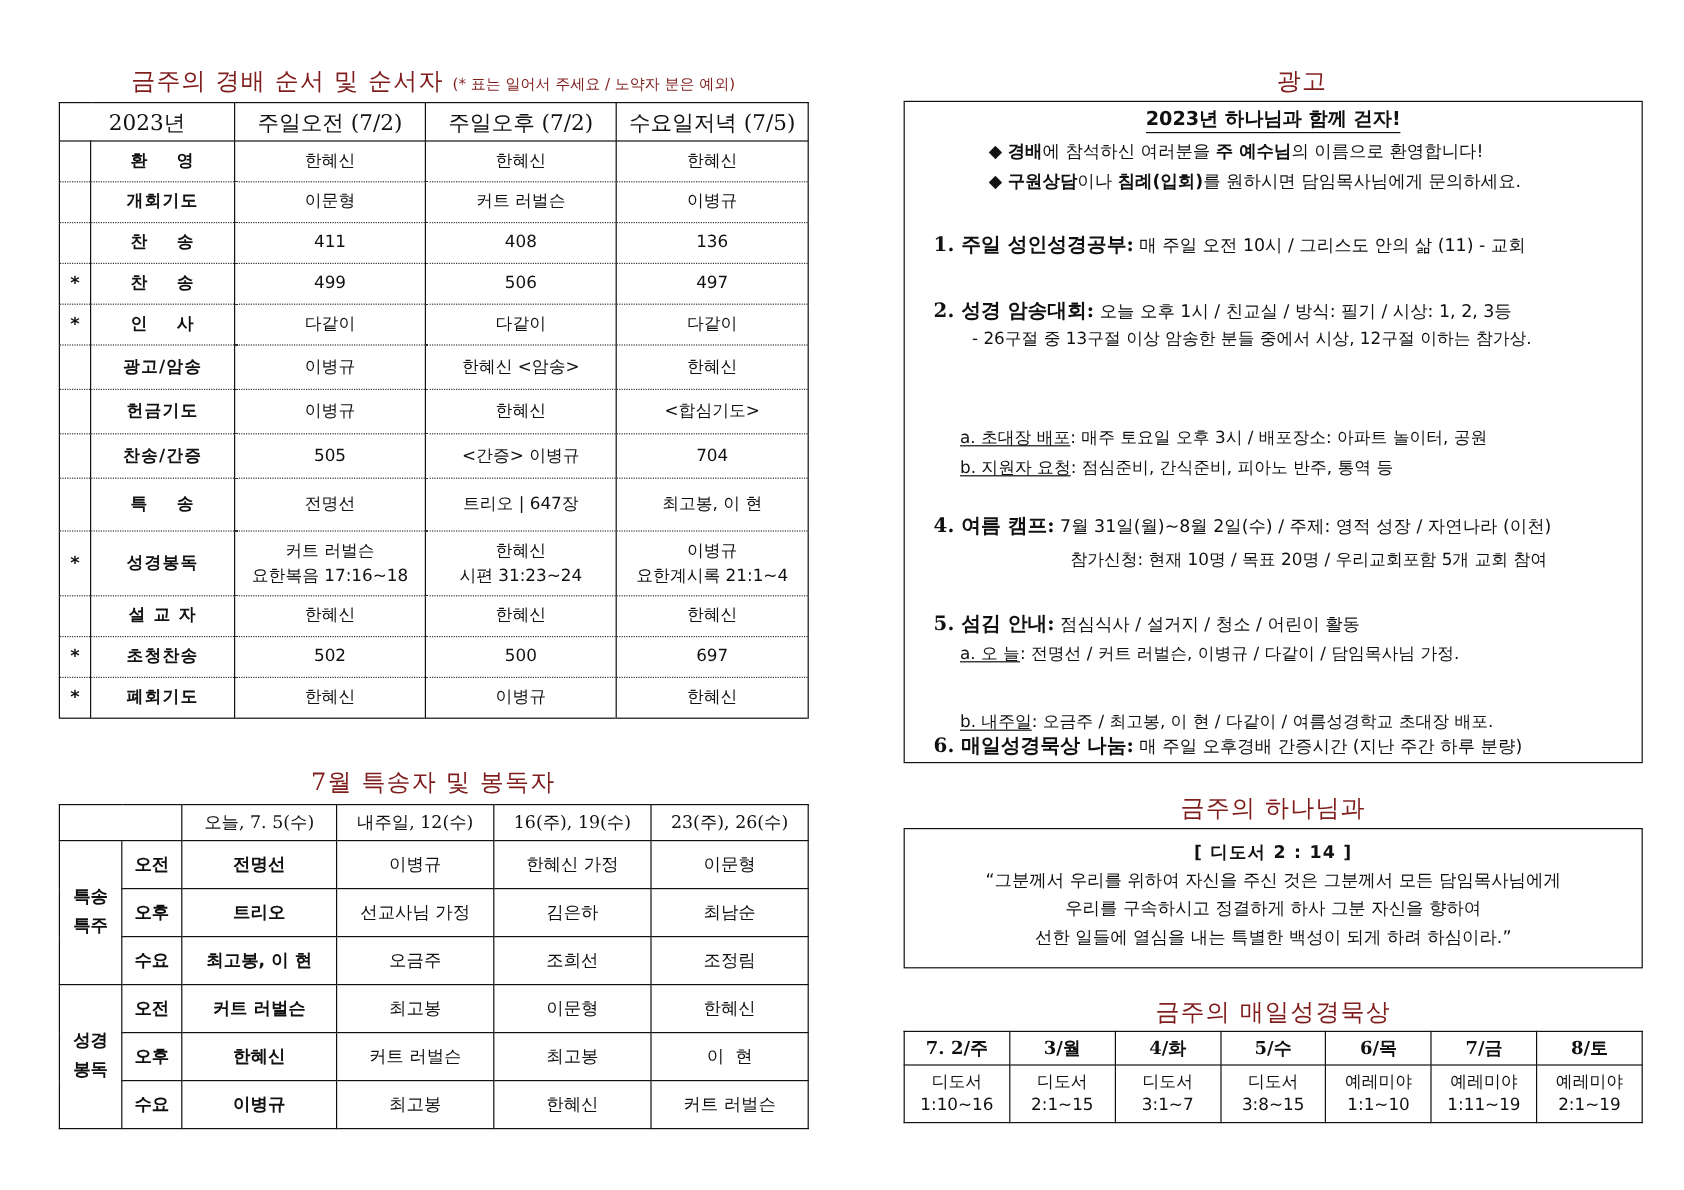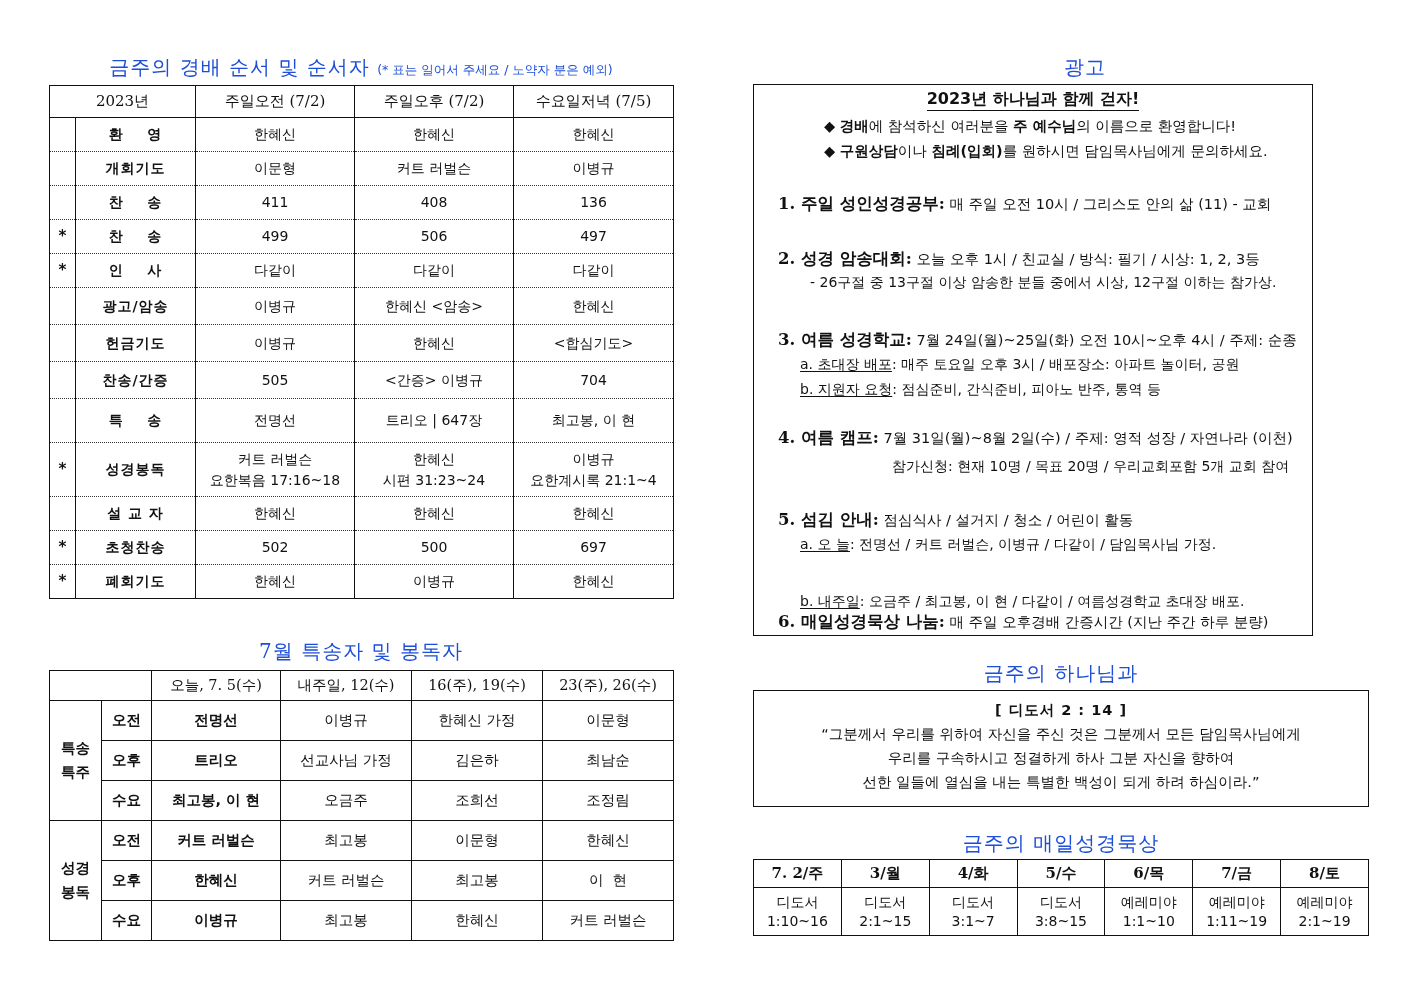--- a/index.html
+++ b/index.html
@@ -1,42 +1,42 @@
 <!DOCTYPE html>
 <html><head>
 <meta charset="utf-8">
 <style>
   * { box-sizing: border-box; margin: 0; padding: 0; }
   html, body { width: 1403px; height: 992px; background: #ffffff; overflow: hidden; }
   body { position: relative; font-family: "DejaVu Sans", "Liberation Sans", sans-serif; color: #111; }
 
   
-  .sec-title { position: absolute; text-align: center; font-family: "DejaVu Serif", "Liberation Serif", serif; font-size: 20px; letter-spacing: 1px; color: #1d4ed8; }
+  .sec-title { position: absolute; text-align: center; font-family: "DejaVu Serif", "Liberation Serif", serif; font-size: 20px; letter-spacing: 1px; color: #7f1d1d; }
   .sec-title small { font-family: "DejaVu Sans", sans-serif; font-size: 12.5px; letter-spacing: 0; }
 
   
   table { border-collapse: collapse; table-layout: fixed; }
   #order-table { position: absolute; left: 49px; top: 85px; width: 624px; border: 1.5px solid #111; font-size: 14px; }
-  #order-table th { font-family: "DejaVu Serif", "Liberation Serif", serif; font-weight: normal; font-size: 15px; height: 32px; border: 1px solid #111; border-bottom: 1.5px solid #111; text-align: center; }
+  #order-table th { font-family: "DejaVu Serif", "Liberation Serif", serif; font-weight: normal; font-size: 18px; height: 32px; border: 1px solid #111; border-bottom: 1.5px solid #111; text-align: center; }
   #order-table td { text-align: center; vertical-align: middle; border-left: 1px solid #111; border-right: 1px solid #111; border-top: 1px dotted #333; line-height: 1.5; }
   #order-table td.star { width: 26px; font-weight: bold; font-size: 15px; }
   #order-table td.label { font-weight: bold; letter-spacing: 1px; text-align: center; }
   #order-table tr.r-first td { border-top: 1.5px solid #111; }
 
   
   #special-table { position: absolute; left: 49px; top: 670px; width: 624px; border: 1.5px solid #111; font-size: 14.5px; }
   #special-table th { font-family: "DejaVu Serif", "Liberation Serif", serif; font-weight: normal; font-size: 14.5px; height: 30px; border: 1px solid #111; border-bottom: 1.5px solid #111; text-align: center; }
   #special-table td { text-align: center; vertical-align: middle; border: 1px solid #111; border-top: 1px dotted #333; height: 40px; }
   #special-table td.group { font-weight: bold; line-height: 1.6; border-top: 1.5px solid #111; }
   #special-table td.sub { font-weight: bold; }
   #special-table td.today { font-weight: bold; }
   #special-table tr.grp-start td { border-top: 1.5px solid #111; }
 
   
-  #ads-box { position: absolute; left: 753px; top: 84px; width: 560px; height: 552px; border: 1.5px solid #111; font-size: 14.5px; }
+  #ads-box { position: absolute; left: 753px; top: 84px; width: 616px; height: 552px; border: 1.5px solid #111; font-size: 14.5px; }
   #ads-box .headline { position: absolute; left: 0; right: 0; top: 4px; text-align: center; font-size: 16px; font-weight: bold; }
   #ads-box .headline span { border-bottom: 1.5px solid #111; padding-bottom: 2px; }
   #ads-box .bullet { position: absolute; left: 70px; font-size: 14.5px; }
   #ads-box .bullet b { font-weight: bold; }
   #ads-box .item { position: absolute; left: 24px; font-size: 14.5px; white-space: nowrap; }
   #ads-box .item .num { font-family: "DejaVu Serif", "Liberation Serif", serif; font-size: 16.5px; font-weight: bold; }
   #ads-box .sub { position: absolute; white-space: nowrap; font-size: 14px; }
   #ads-box .sub u { text-underline-offset: 2px; }
 
   
@@ -267,24 +267,20 @@
     <span class="num">1. 주일 성인성경공부:</span>
     <span>매 주일 오전 10시 / 그리스도 안의 삶 (11) - 교회</span>
   </div>
 
   <div class="item" style="top:163px;">
     <span class="num">2. 성경 암송대회:</span>
     <span>오늘 오후 1시 / 친교실 / 방식: 필기 / 시상: 1, 2, 3등</span>
   </div>
   <div class="sub" style="left:56px; top:189px;">- 26구절 중 13구절 이상 암송한 분들 중에서 시상, 12구절 이하는 참가상.</div>
 
-  <div class="item" style="top:244px;">
-    <span class="num">3. 여름 성경학교:</span>
-    <span>7월 24일(월)~25일(화) 오전 10시~오후 4시 / 주제: 순종</span>
-  </div>
   <div class="sub" style="left:46px; top:271px;">
     <u>a. 초대장 배포</u><span>: 매주 토요일 오후 3시 / 배포장소: 아파트 놀이터, 공원</span>
   </div>
   <div class="sub" style="left:46px; top:296px;">
     <u>b. 지원자 요청</u><span>: 점심준비, 간식준비, 피아노 반주, 통역 등</span>
   </div>
 
   <div class="item" style="top:342px;">
     <span class="num">4. 여름 캠프:</span>
     <span>7월 31일(월)~8월 2일(수) / 주제: 영적 성장 / 자연나라 (이천)</span>

